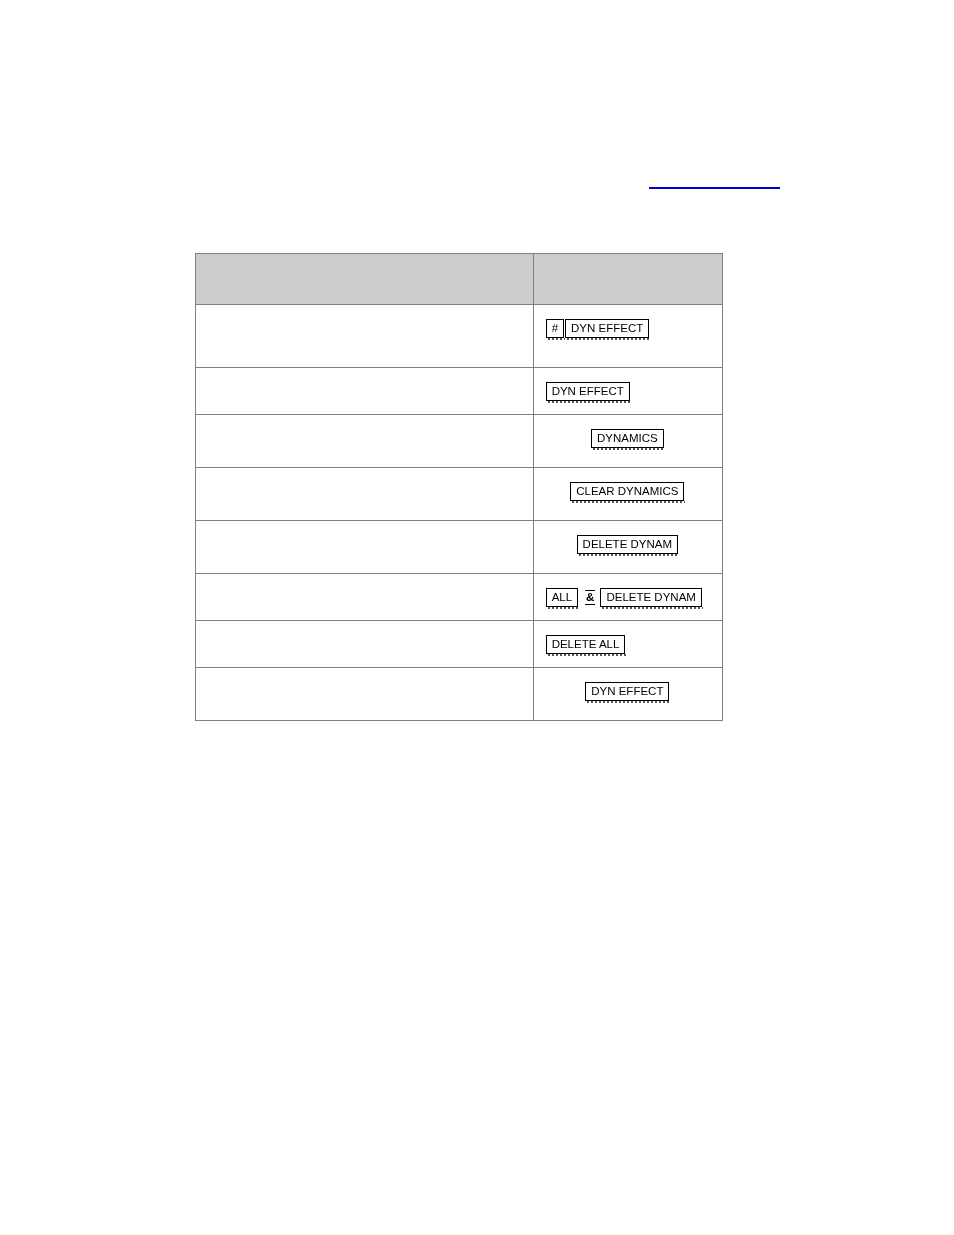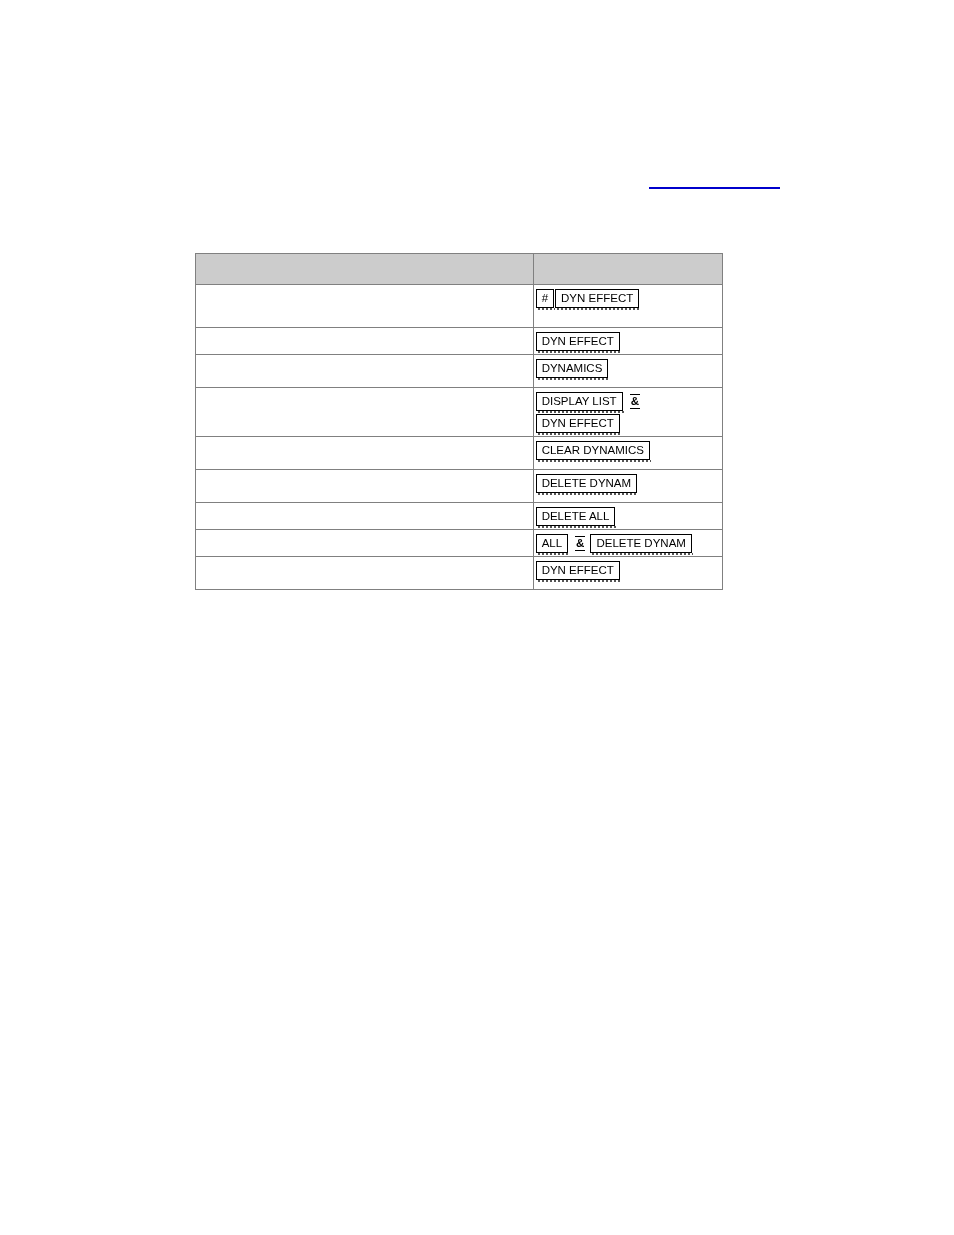--- a/index.html
+++ b/index.html
@@ -41,21 +41,21 @@
     position: absolute;
     left: 195px;
     top: 253px;
     width: 528px;
     border-collapse: collapse;
     table-layout: fixed;
     background: #ffffff;
   }
   #kc-table td, #kc-table th {
     border: 1px solid #808080;
-    padding: 2px;
+    padding: 12px;
     vertical-align: top;
     background: #ffffff;
   }
   #kc-table th {
     background: #cccccc;
     height: 26px;
   }
   .col-desc { width: 337px; }
   .col-keys { width: 189px; }
 
@@ -78,21 +78,21 @@
     color: #ffffff;
   }
 
   td.keys-cell {
     padding: 5px 6px 6px 6px;
   }
 
   
   tr.h1 td { height: 38px; }
   tr.h2 td { height: 17px; }
-  tr.h3 td { height: 28px; }
+  tr.h3 td { height: 28px; text-align: center; }
   tr.h4 td { height: 35px; }
 
   
   .keyline {
     display: block;
     white-space: nowrap;
     line-height: 22px;
     min-height: 22px;
   }
   .keycap {
@@ -175,29 +175,20 @@
         </td>
       </tr>
       <tr class="h3">
         <td class="desc-cell col-desc">
           <span class="desc-txt"></span>
         </td>
         <td class="keys-cell col-keys">
           <span class="keyline"><span class="keycap">DYNAMICS</span></span>
         </td>
       </tr>
-      <tr class="h4">
-        <td class="desc-cell col-desc">
-          <span class="desc-txt"></span>
-        </td>
-        <td class="keys-cell col-keys">
-          <span class="keyline"><span class="keycap">DISPLAY LIST</span><span class="amp">&amp;</span></span>
-          <span class="keyline"><span class="keycap">DYN EFFECT</span></span>
-        </td>
-      </tr>
       <tr class="h3">
         <td class="desc-cell col-desc">
           <span class="desc-txt"></span>
         </td>
         <td class="keys-cell col-keys">
           <span class="keyline"><span class="keycap">CLEAR DYNAMICS</span></span>
         </td>
       </tr>
       <tr class="h3">
         <td class="desc-cell col-desc">
@@ -205,29 +196,29 @@
         </td>
         <td class="keys-cell col-keys">
           <span class="keyline"><span class="keycap">DELETE DYNAM</span></span>
         </td>
       </tr>
       <tr class="h2">
         <td class="desc-cell col-desc">
           <span class="desc-txt"></span>
         </td>
         <td class="keys-cell col-keys">
+          <span class="keyline"><span class="keycap">ALL</span><span class="amp">&amp;</span><span class="keycap">DELETE DYNAM</span></span>
+        </td>
+      </tr>
+      <tr class="h2">
+        <td class="desc-cell col-desc">
+          <span class="desc-txt"></span>
+        </td>
+        <td class="keys-cell col-keys">
           <span class="keyline"><span class="keycap">DELETE ALL</span></span>
-        </td>
-      </tr>
-      <tr class="h2">
-        <td class="desc-cell col-desc">
-          <span class="desc-txt"></span>
-        </td>
-        <td class="keys-cell col-keys">
-          <span class="keyline"><span class="keycap">ALL</span><span class="amp">&amp;</span><span class="keycap">DELETE DYNAM</span></span>
         </td>
       </tr>
       <tr class="h3">
         <td class="desc-cell col-desc">
           <span class="desc-txt"></span>
         </td>
         <td class="keys-cell col-keys">
           <span class="keyline"><span class="keycap">DYN EFFECT</span></span>
         </td>
       </tr>

